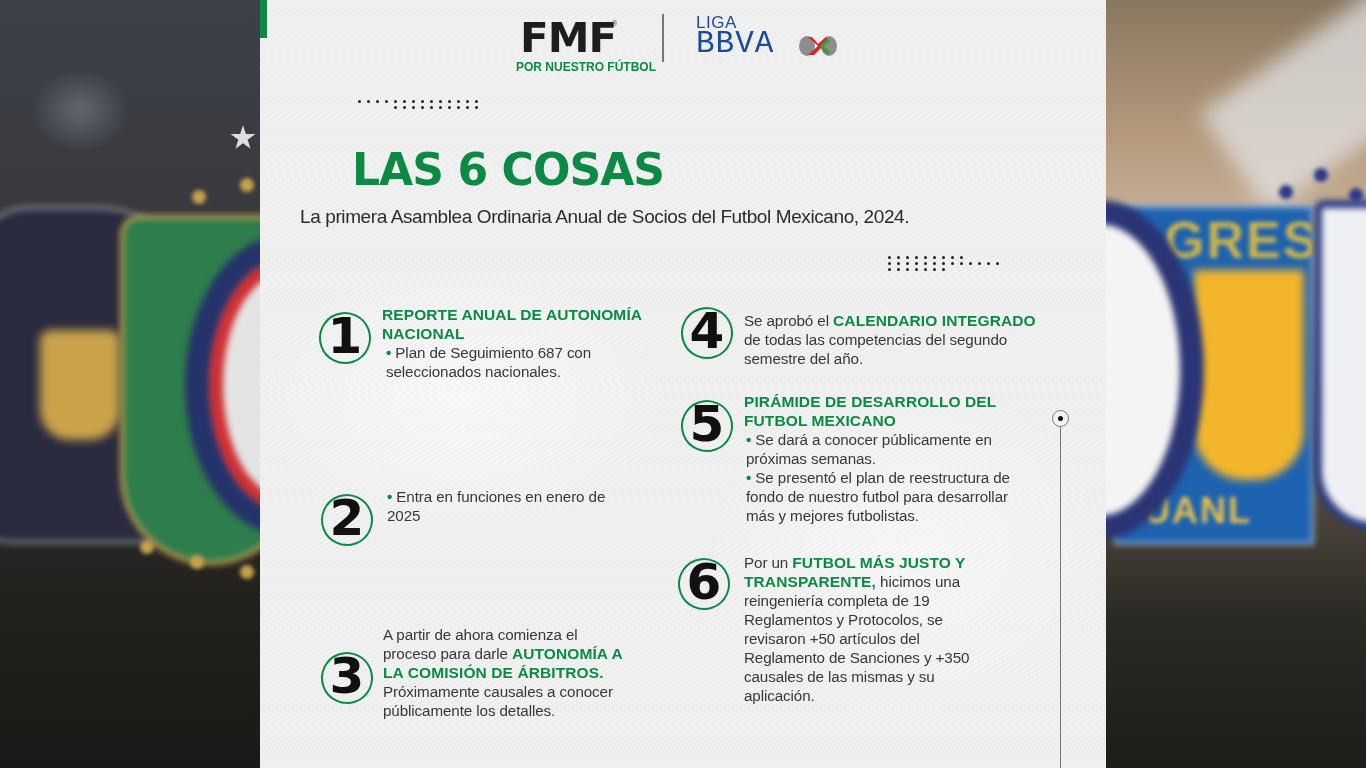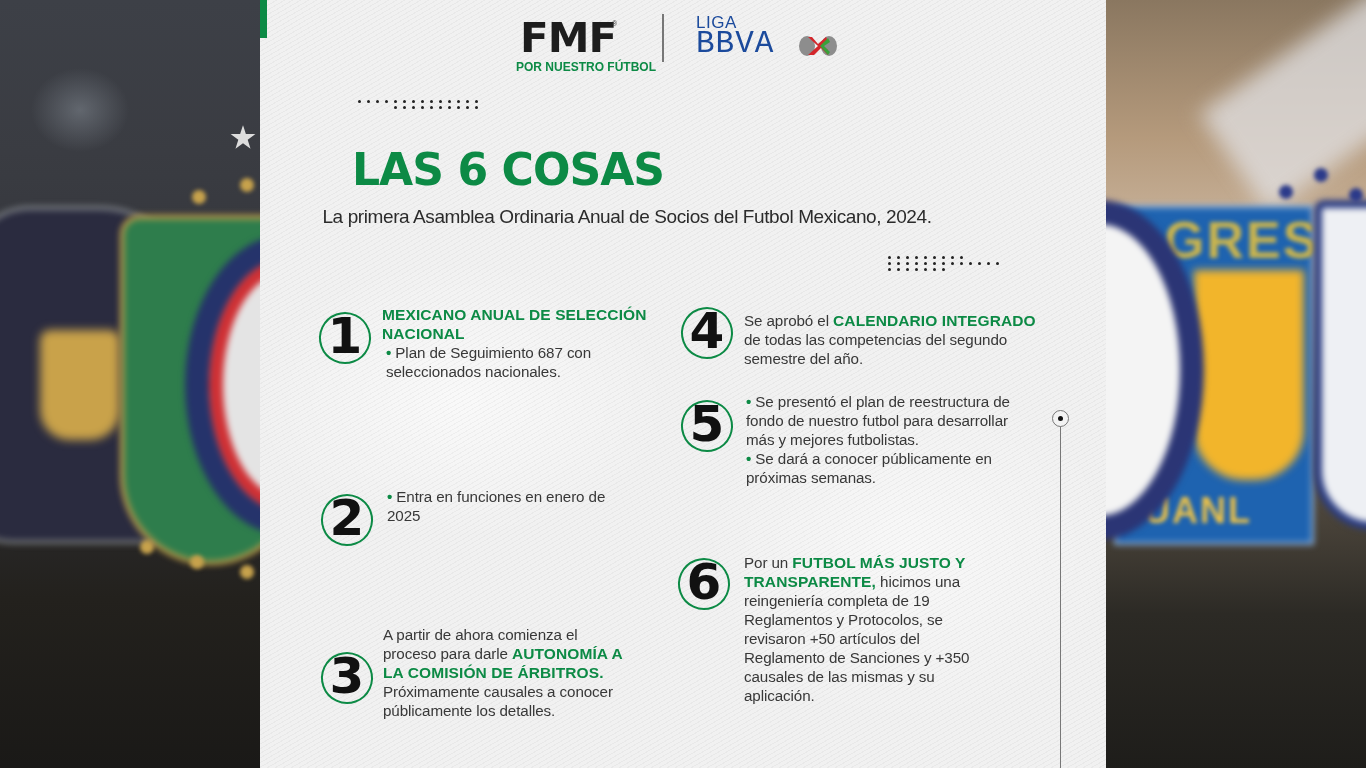--- a/index.html
+++ b/index.html
@@ -100,22 +100,22 @@
       position: absolute; left: 92px; top: 142px; font-family: "DejaVu Sans", sans-serif; font-weight: 900;
       font-size: 45px; color: #0c8a45; letter-spacing: -1px; line-height: 56px; white-space: nowrap;
       transform: scaleX(0.98); transform-origin: left;
     }
     .title-black {
       position: absolute; left: 429px; top: 144px; width: 326px; height: 47px; background: #111;
       color: #f1f1f1; font-family: "DejaVu Sans", sans-serif; font-weight: bold; font-size: 28px;
       line-height: 48px; text-align: center; letter-spacing: -1px; white-space: nowrap;
     }
     .subtitle {
-      position: absolute; left: 0; width: 734px; top: 206px; text-align: center; font-size: 19px;
-      color: #2b2b2b; letter-spacing: -0.4px;
+      position: absolute; left: 0; width: 734px; top: 206px; text-align: left; font-size: 19px;
+      color: #2b2b2b; letter-spacing: -0.4px; padding-left: 40px;
     }
 
     
     .item { position: absolute; }
     .num {
       position: absolute; width: 56px; height: 56px;
       font-family: "DejaVu Sans", sans-serif; font-weight: 900; font-size: 50px; color: #111;
       display: flex; align-items: center; justify-content: center; line-height: 1;
     }
     .num::before {
@@ -259,21 +259,21 @@
   </div>
 
   <div class="title-green">LAS 6 COSAS</div>
   <div class="subtitle">La primera Asamblea Ordinaria Anual de Socios del Futbol Mexicano, 2024.</div>
 
   <div class="item">
     <div class="num" style="left:57px;top:308px">
         <span>1</span>
       </div>
     <div class="item-body" style="left:122px;top:305px;width:290px">
-      <span class="p hd">MEXICANO ANUAL DE SELECCIÓN NACIONAL</span>
+      <span class="p hd">REPORTE ANUAL DE AUTONOMÍA NACIONAL</span>
       <span class="p" style="padding-left:4px"><span class="bullet">•</span> <span>Plan de Seguimiento 687 con seleccionados nacionales.</span></span>
     </div>
   </div>
 
   <div class="item">
     <div class="num" style="left:59px;top:490px">
         <span>2</span>
       </div>
     <div class="item-body" style="left:125px;top:487px;width:235px">
       <span class="p" style="padding-left:2px"><span class="bullet">•</span> <span>Entra en funciones en enero de 2025</span></span>
@@ -300,22 +300,23 @@
       <span class="hd">CALENDARIO INTEGRADO</span>
       <span>de todas las competencias del segundo semestre del año.</span>
     </div>
   </div>
 
   <div class="item">
     <div class="num" style="left:419px;top:396px">
         <span>5</span>
       </div>
     <div class="item-body" style="left:484px;top:392px;width:290px">
+      <span class="p hd">PIRÁMIDE DE DESARROLLO DEL FUTBOL MEXICANO</span>
+      <span class="p" style="padding-left:2px"><span class="bullet">•</span> <span>Se dará a conocer públicamente en próximas semanas.</span></span>
       <span class="p" style="padding-left:2px"><span class="bullet">•</span> <span>Se presentó el plan de reestructura de fondo de nuestro futbol para desarrollar más y mejores futbolistas.</span></span>
-      <span class="p" style="padding-left:2px"><span class="bullet">•</span> <span>Se dará a conocer públicamente en próximas semanas.</span></span>
     </div>
   </div>
 
   <div class="item">
     <div class="num" style="left:416px;top:554px">
         <span>6</span>
       </div>
     <div class="item-body" style="left:484px;top:553px;width:252px">
       <span>Por un</span>
       <span class="hd">FUTBOL MÁS JUSTO Y TRANSPARENTE,</span>

